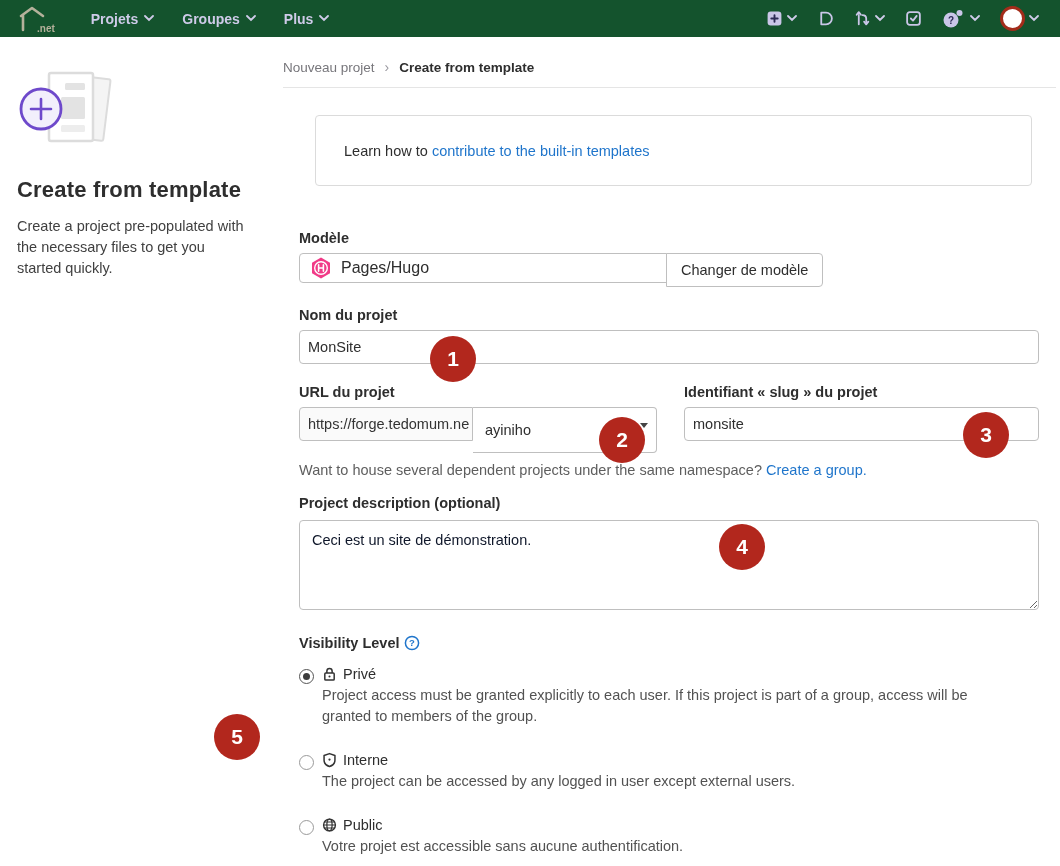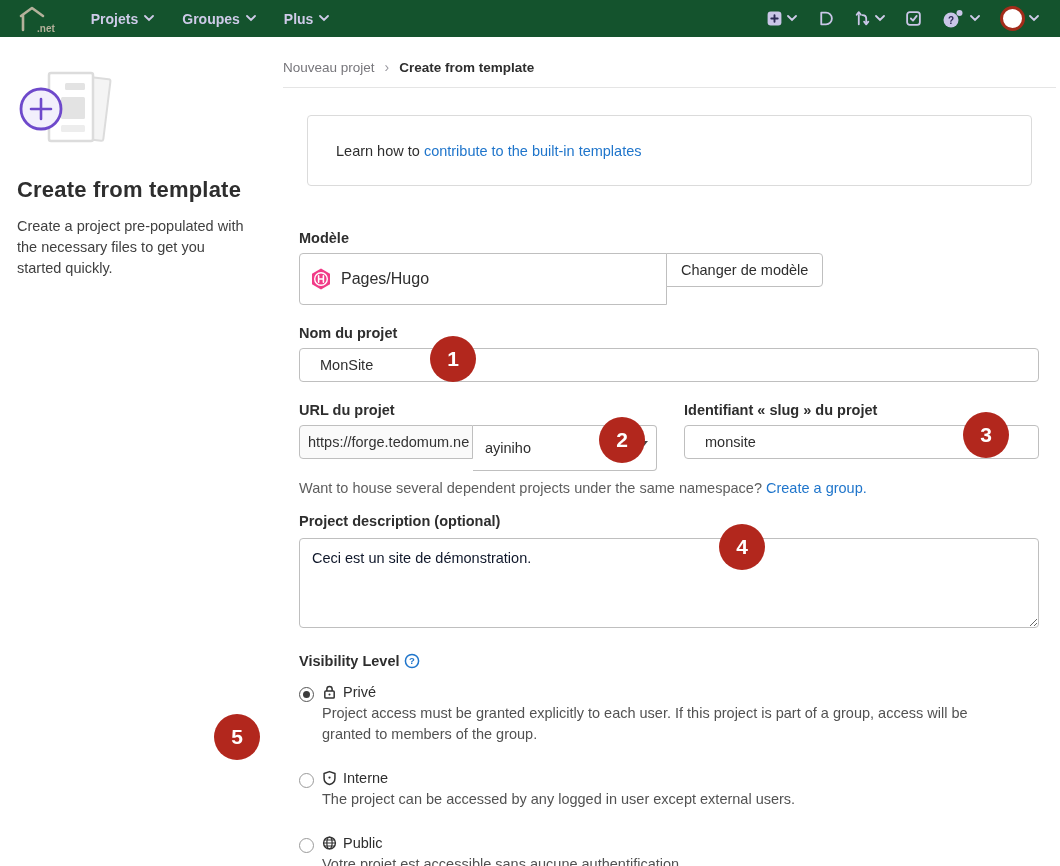--- a/index.html
+++ b/index.html
@@ -31,36 +31,36 @@
   .side-title { font-size:22px; font-weight:700; margin-top:26px; letter-spacing:.2px; }
   .side-desc { font-size:14.5px; color:#404040; line-height:21px; margin-top:13px; width:232px; }
 
   .right-col { width:773px; }
   .breadcrumb { display:flex; align-items:center; gap:10px; font-size:13.5px;
     padding:22px 0 12px 0; color:#77767b; }
   .breadcrumb .crumb-current { color:#2e2e2e; font-weight:700; }
   .bc-sep { color:#9a99a0; font-size:14px; }
   .hr { border-bottom:1px solid #e5e5e5; }
 
-  .infobox { margin:27px 24px 0 24px; border:1px solid #dbdbdb; border-radius:4px;
+  .infobox { margin:27px 24px 0 32px; border:1px solid #dbdbdb; border-radius:4px;
     height:71px; display:flex; align-items:center; padding-left:28px; font-size:14.5px; }
   .link { color:#1f75cb; cursor:pointer; }
 
   .form { padding:0 17px 0 16px; }
   .f-label { font-size:14.5px; font-weight:700; margin-top:20px; margin-bottom:7px; }
   .f-label.first { margin-top:44px; }
 
   .input, .prepend, .selectbox, .btn-outline { border:1px solid #bfbfbf; font-size:14.5px; }
   .input { height:34px; background:#fff; border-radius:4px; display:flex; align-items:center;
-    padding:0 20px; color:#2e2e2e; font-family:"Liberation Sans", sans-serif; }
+    padding:0 8px; color:#2e2e2e; font-family:"Liberation Sans", sans-serif; }
   input.input { outline:none; width:100%; }
 
   .tpl-row { display:flex; }
   .tpl-input { width:368px; border-radius:4px 0 0 4px; display:flex; align-items:center;
-    gap:10px; border:1px solid #bfbfbf; height:52px; padding:14px 11px; background:#fff; }
+    gap:10px; border:1px solid #bfbfbf; height:30px; padding:14px 11px; background:#fff; }
   .btn-outline { height:34px; background:#fff; border-radius:0 4px 4px 0; padding:0 14px;
     color:#2e2e2e; cursor:pointer; display:flex; align-items:center; margin-left:-1px;
     font-family:"Liberation Sans", sans-serif; }
 
   .name-input { width:320px; }
 
   .two-col { display:flex; gap:27px; }
   .url-group { display:flex; width:358px; }
   .prepend { width:174px; height:34px; background:#fafafa; border-radius:4px 0 0 4px;
     display:flex; align-items:center; padding:0 0 0 8px; color:#333; overflow:hidden;

